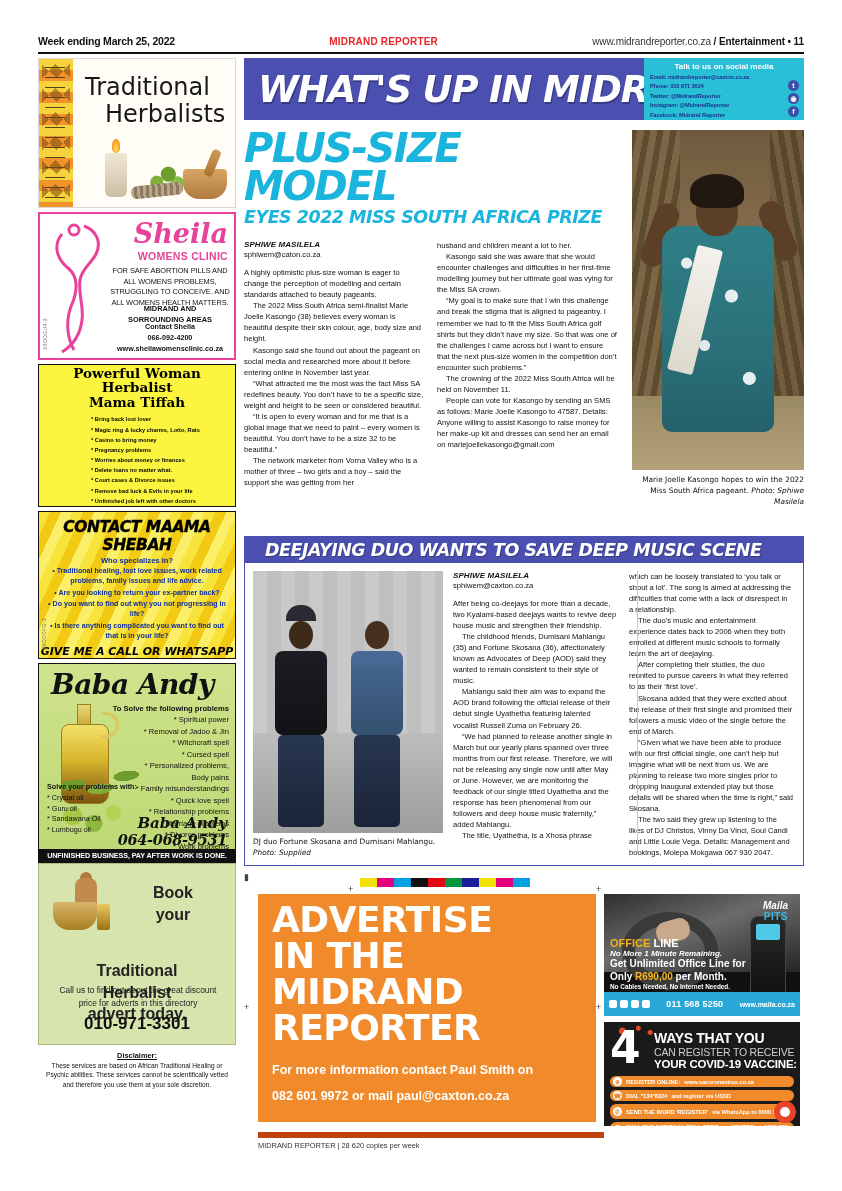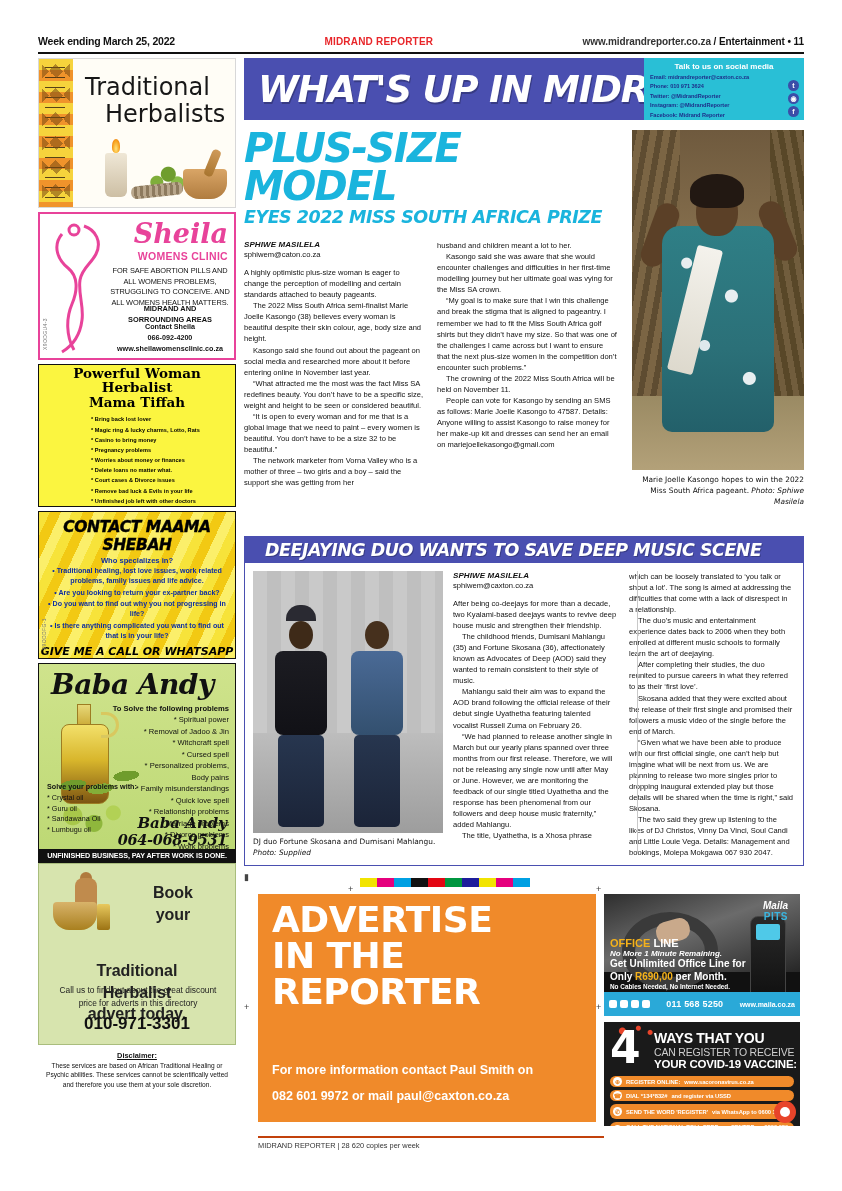--- a/index.html
+++ b/index.html
@@ -12,21 +12,21 @@
   .page { position: relative; width: 842px; height: 1191px; background:#fff; }
 
   
   .masthead {
     position:absolute; left:38px; top:30px; width:766px; height:22px;
     display:flex; align-items:center; justify-content:space-between;
   }
   .mh-left { font-size:10.5px; font-weight:bold; color:#111; letter-spacing:-.2px; }
   .mh-center { font-size:10px; font-weight:bold; color:#e8262a; letter-spacing:.2px; }
   .mh-right { font-size:10px; color:#222; letter-spacing:-.1px; }
-  .mh-right .url { color:#333; font-weight:bold;text-align:center; }
+  .mh-right .url { color:#333; font-weight:normal;text-align:center; }
   .mh-right .sect { font-weight:bold; color:#111; }
   .mh-rule {
     position:absolute; left:38px; top:52px; width:766px; height:2px; background:#111;
   }
 
   
   .rail { position:absolute; left:38px; top:58px; width:198px; }
 
   .ad { position:relative; width:198px; overflow:hidden; background:#fff; }
 
@@ -568,21 +568,21 @@
     position:absolute; right:4px; bottom:3px; width:22px; height:22px; border-radius:50%;
     background:#e8442a;
   }
   .cv-badge:after{
     content:""; position:absolute; left:6px; top:6px; width:10px; height:10px;
     border-radius:50%; background:#fff;
   }
 
   .bot-foot{
     position:absolute; left:14px; bottom:-2px; width:346px;
-    border-top:2px solid #c2410c; padding-top:3px;
+    border-top:6px solid #c2410c; padding-top:3px;
     font-size:7.4px; color:#333;
   }
 </style>
 </head>
 <body>
 
 <div class="page">
 
   <div class="masthead">
     <div class="mh-left">Week ending March 25, 2022</div>
@@ -866,20 +866,21 @@
       <i style="background:#1d1d9b"></i>
       <i style="background:#f2e400"></i>
       <i style="background:#e5007d"></i>
       <i style="background:#00a0e3"></i>
     </div>
 
     <div class="ad-advertise">
       <div class="adv-h">
         <span>ADVERTISE</span>
         <span>IN THE</span>
+        <span>MIDRAND</span>
         <span>REPORTER</span>
       </div>
       <div class="adv-c1">For more information contact Paul Smith on</div>
       <div class="adv-c2">082 601 9972 or mail paul@caxton.co.za</div>
     </div>
 
     <div class="ad-office">
       <div class="off-img">
         <div class="off-wheel"></div>
         <div class="off-hand"></div>

